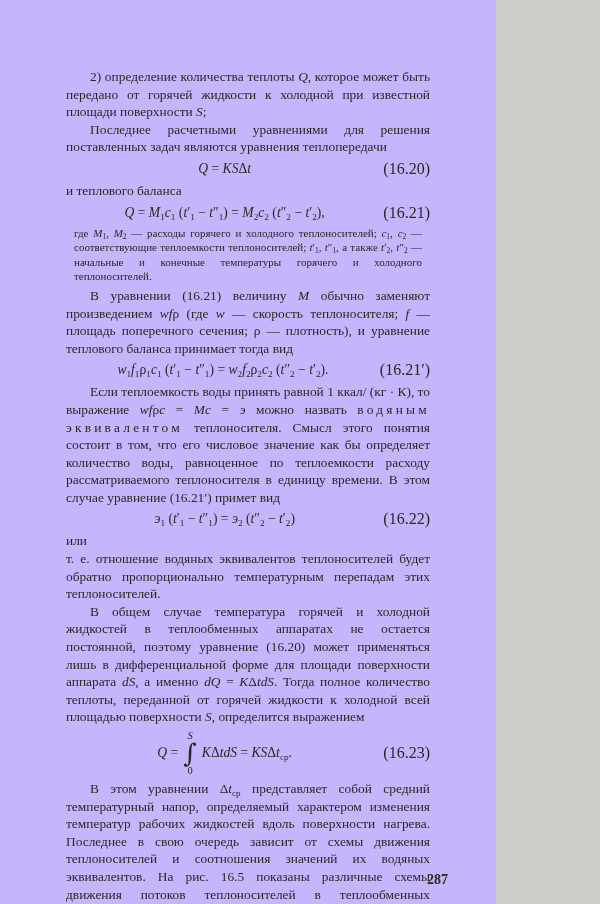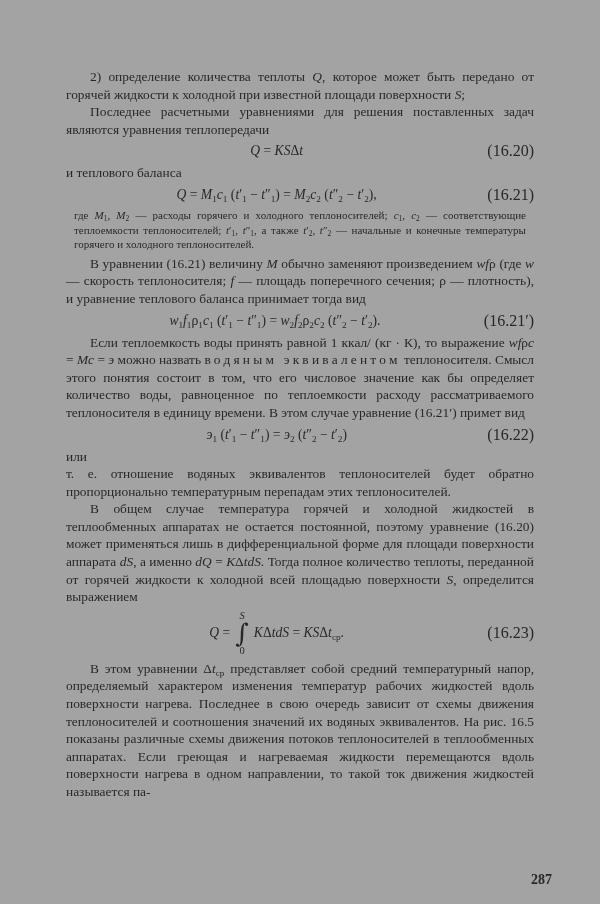--- a/index.html
+++ b/index.html
@@ -1,18 +1,18 @@
 <!DOCTYPE html>
 <html><head>
 <meta charset="utf-8">
 <style>
   html, body { margin: 0; padding: 0; background: #cfcdc8; }
   .page {
-    width: 600px; height: 904px;
-    background: #a3a3a3;
+    width: 496px; height: 904px;
+    background: #c4b5fd;
     position: relative; overflow: hidden;
     font-family: "Liberation Serif", "DejaVu Serif", serif;
     color: #2a2824;
     box-sizing: border-box;
     padding: 68px 66px 0 66px;
   }
   .p {
     margin: 0;
     text-align: justify;
     text-indent: 24px;

